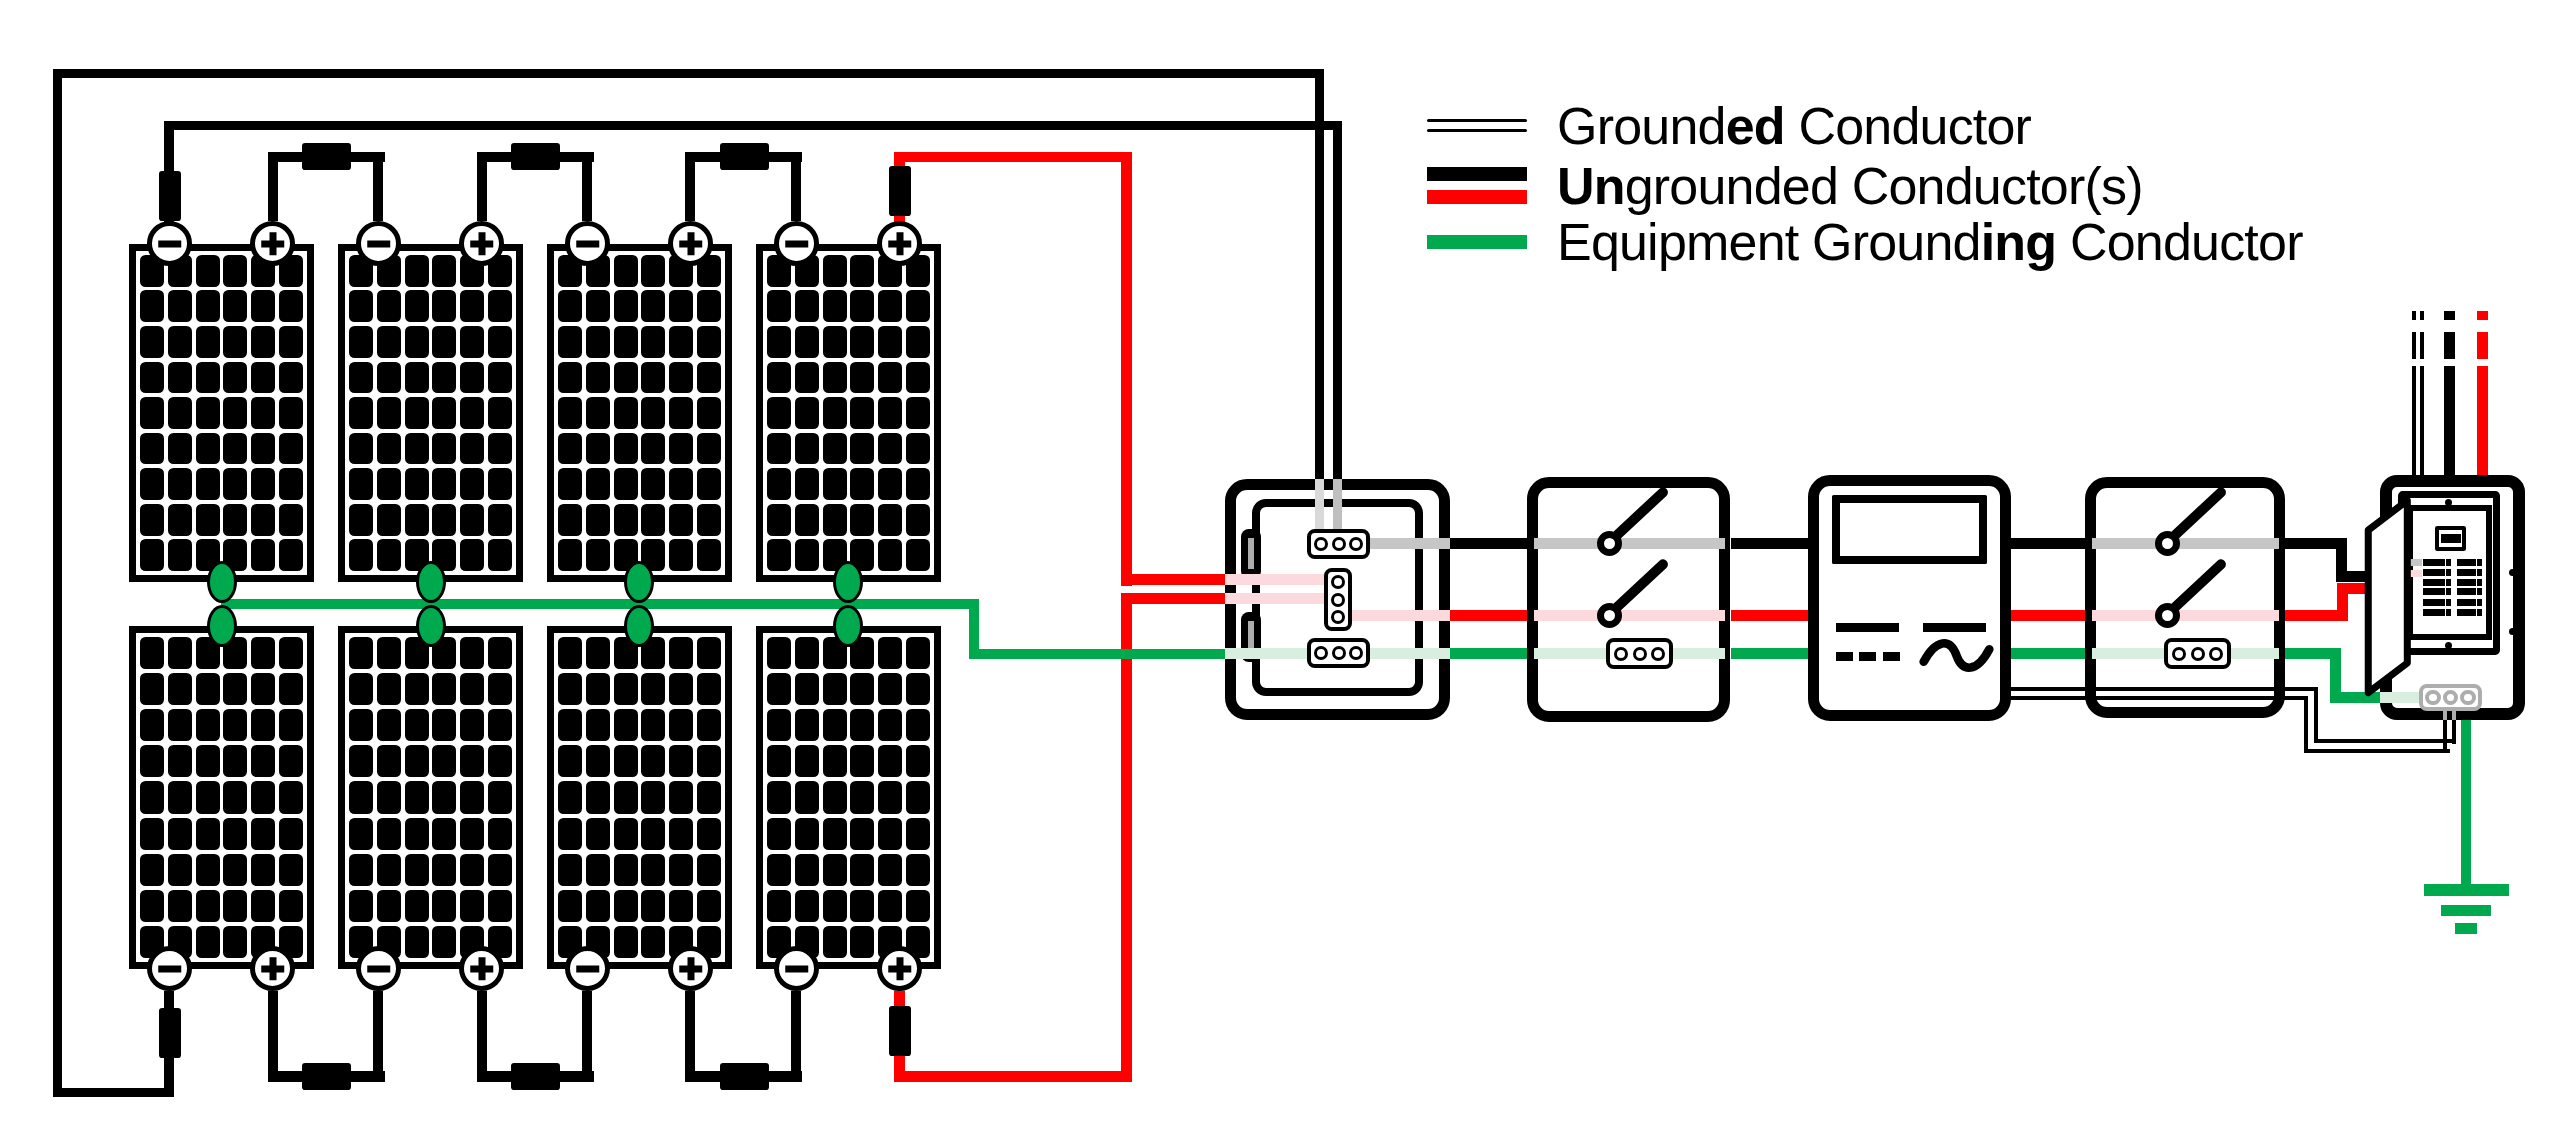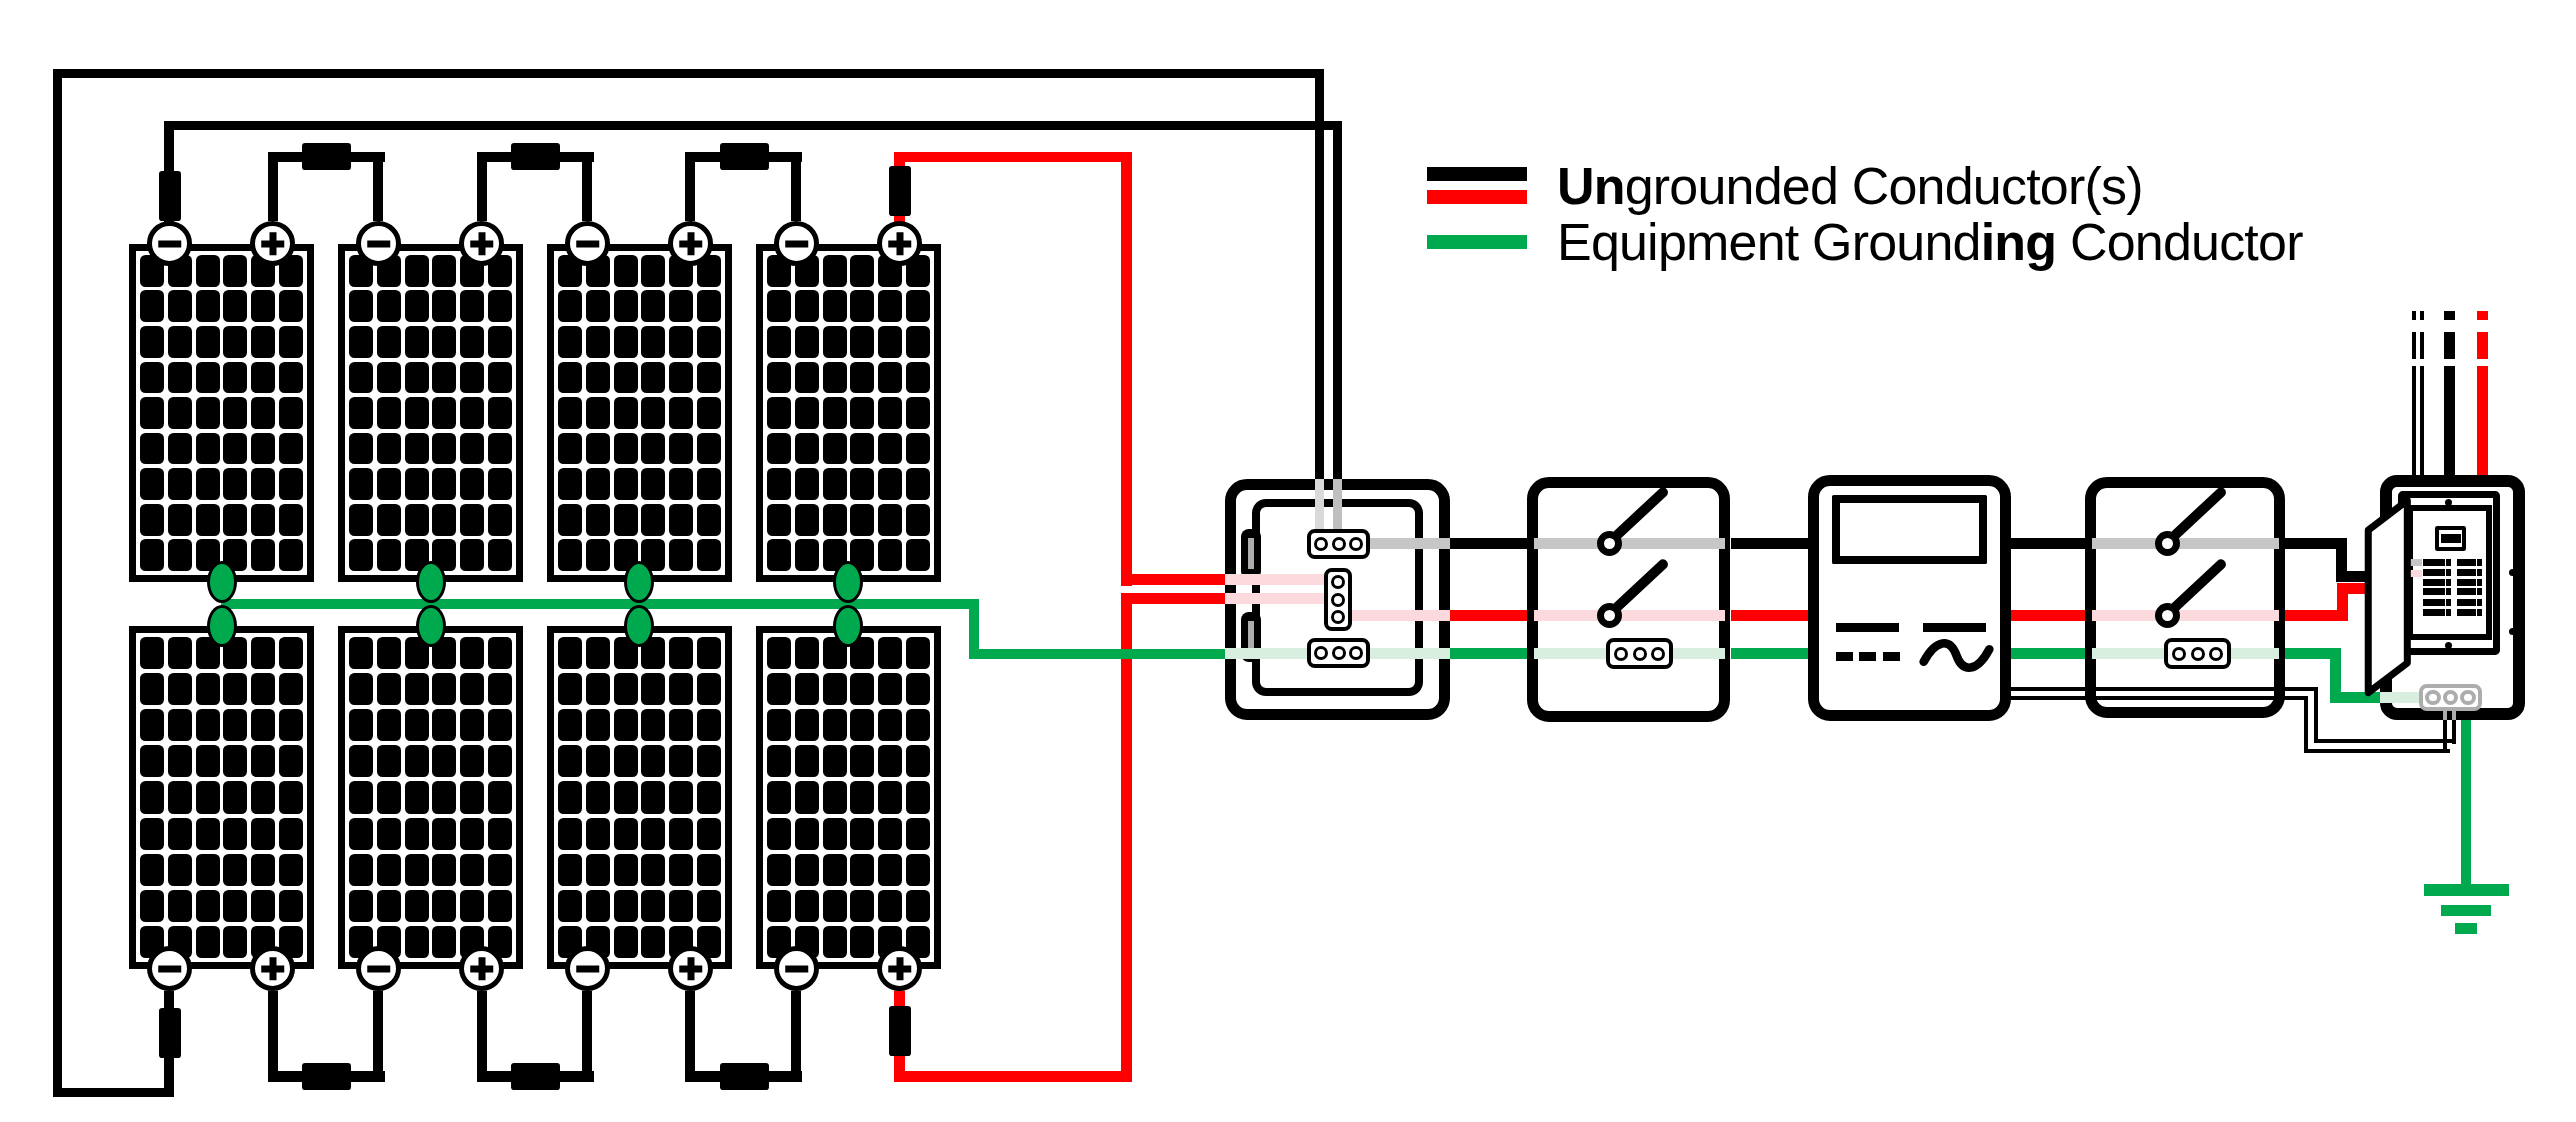--- a/index.html
+++ b/index.html
@@ -14,20 +14,27 @@
   .sw .ln{display:block;height:3.9px;margin:3.1px 0;border-radius:1.6px}
   .sw .bar{display:block;height:14px;margin:4.7px 0}
   .lg-text{font-size:52px;font-weight:400;white-space:nowrap;letter-spacing:-0.8px;color:#000}
   .lg-text b{font-weight:700}
 </style>
 </head>
 <body>
 
 <div id="canvas">
 
+  <div class="lg-row" style="top:94px">
+    <div class="sw">
+      <i class="ln" style="background-color: rgb(0, 0, 0);"></i>
+      <i class="ln" style="background-color: rgb(0, 0, 0);"></i>
+    </div>
+    <div class="lg-text"><span>Ground</span><b>ed</b><span> Conductor</span></div>
+  </div>
   <div class="lg-row" style="top:154px">
     <div class="sw">
       <i class="bar" style="background-color: rgb(0, 0, 0);"></i>
       <i class="bar" style="background-color: rgb(255, 0, 0);"></i>
     </div>
     <div class="lg-text"><span></span><b>Un</b><span>grounded Conductor(s)</span></div>
   </div>
   <div class="lg-row" style="top:210px">
     <div class="sw">
       <i class="bar" style="background-color: rgb(0, 169, 78);"></i>

